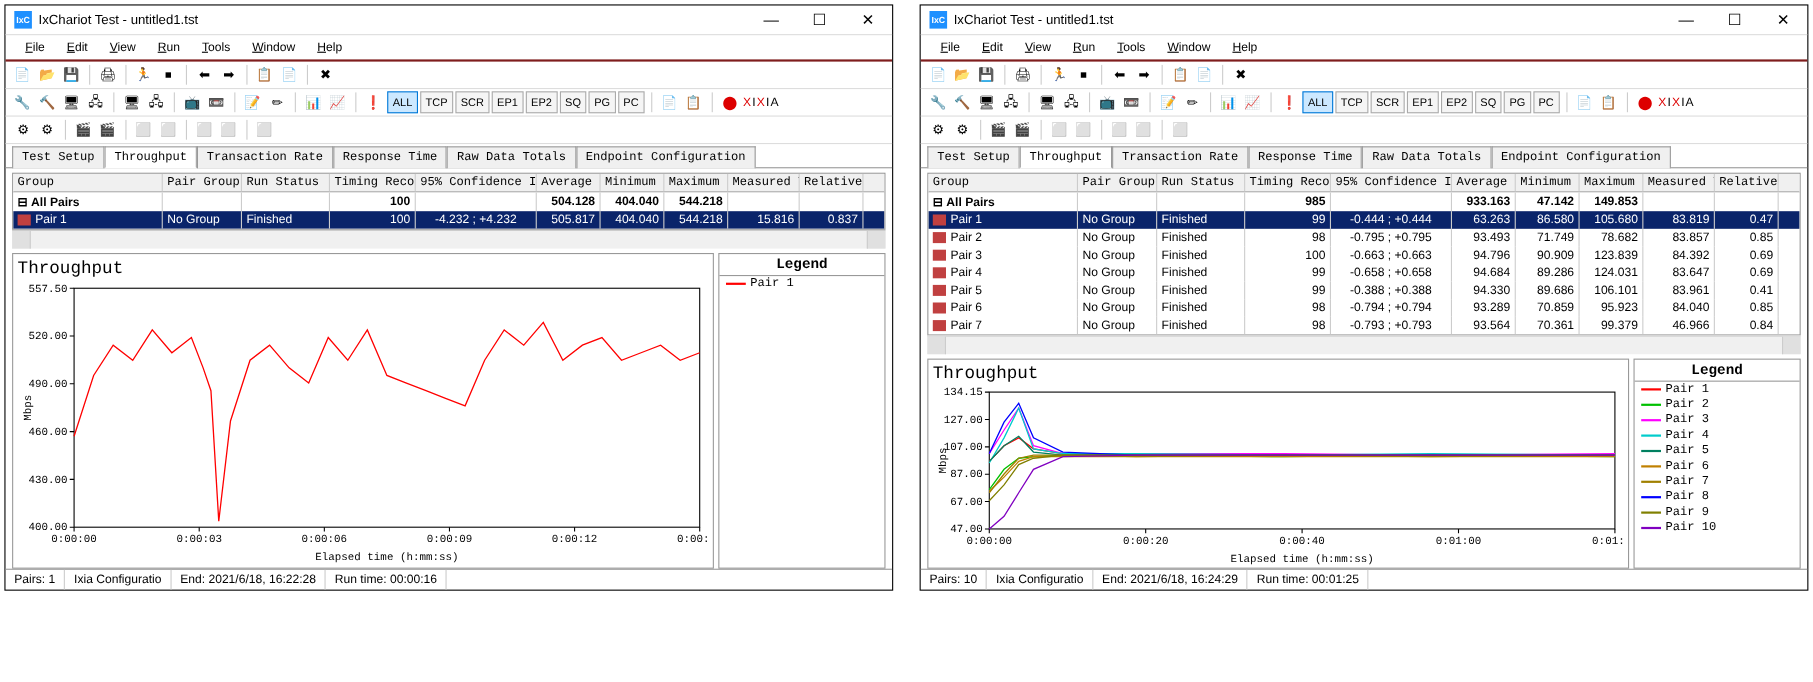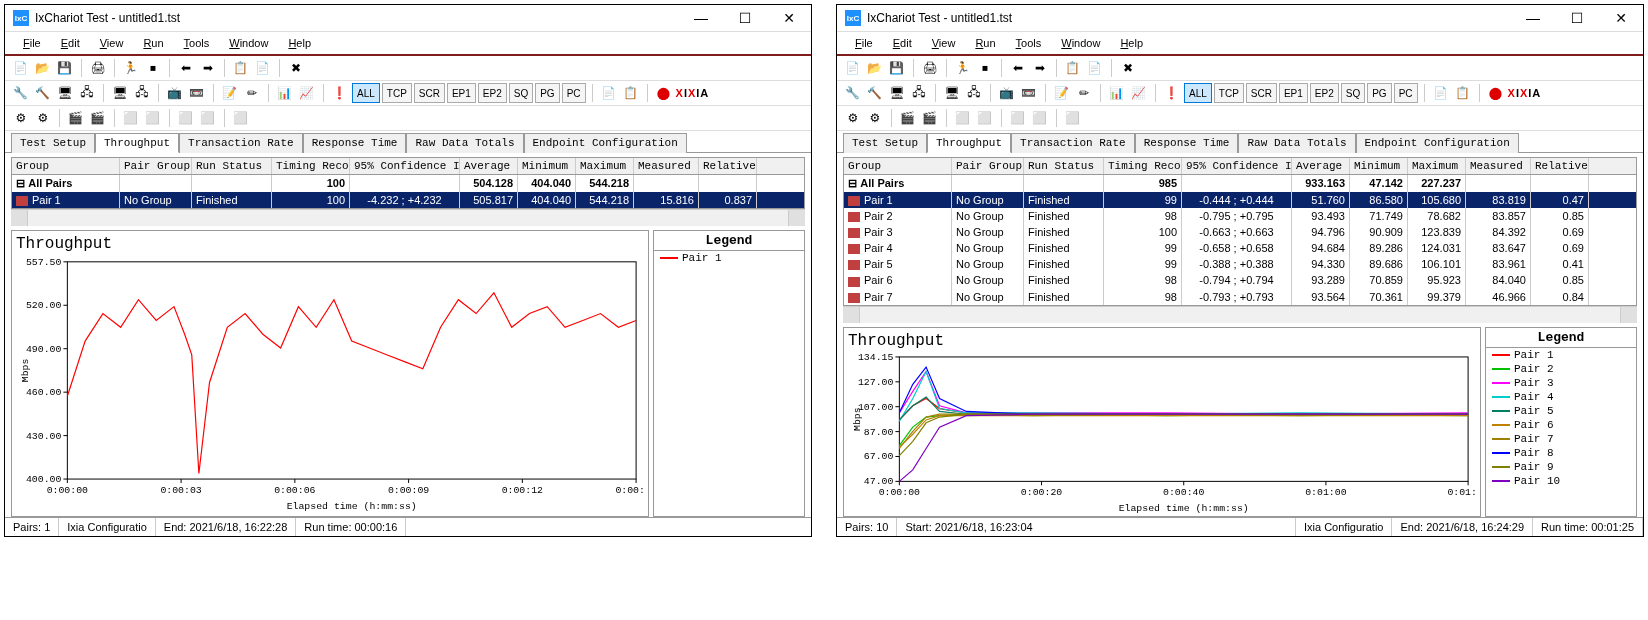--- a/index.html
+++ b/index.html
@@ -11,31 +11,31 @@
 .winbtns{display:flex;gap:16px}
 .winbtn{width:28px;height:20px;display:flex;align-items:center;justify-content:center;font-size:14px;cursor:pointer}
 .menubar{display:flex;gap:0;padding:2px 8px;border-bottom:2px solid #7f1d1d}
 .menuitem{padding:3px 10px;cursor:pointer}
 .menuitem u{text-decoration:underline}
 .toolbar{display:flex;align-items:center;padding:2px 6px;border-bottom:1px solid #ddd;gap:2px;flex-wrap:nowrap;overflow:hidden}
 .tbtn{width:20px;height:20px;display:flex;align-items:center;justify-content:center;cursor:pointer;font-size:12px}
 .sep{width:1px;height:18px;background:#ccc;margin:0 4px}
 .txtbtn{height:18px;padding:0 4px;border:1px solid #aaa;font-size:10px;display:flex;align-items:center;cursor:pointer;background:#f5f5f5}
 .txtbtn.on{background:#cce8ff;border-color:#0078d7}
-.ixia{font-weight:bold;font-family:Arial;letter-spacing:1px}
+.ixia{font-weight:normal;font-family:Arial;letter-spacing:1px}
 .ixia .x{color:#d00}
 .tabs{display:flex;padding:2px 6px 0 6px;gap:0;border-bottom:1px solid #999}
 .tab{padding:3px 8px;border:1px solid #999;border-bottom:none;background:#f0f0f0;cursor:pointer;font-family:"Courier New",monospace;font-size:11px;margin-right:0;margin-bottom:-1px}
 .tab.active{background:#fff;border-bottom:1px solid #fff}
 .grid{overflow:auto;border:1px solid #999;margin:4px 6px 0 6px;flex:0 0 auto}
 .ghdr{display:flex;background:#f0f0f0;border-bottom:1px solid #999;font-family:"Courier New",monospace;font-size:11px}
 .ghdr>div,.grow>div{padding:2px 4px;border-right:1px solid #ccc;overflow:hidden;white-space:nowrap;text-overflow:clip;box-sizing:border-box}
 .grow{display:flex;font-family:Liberation Sans, sans-serif;font-size:11px}
 .grow.sel{background:#0a246a;color:#fff}
-.c-group{width:108px}
+.c-group{width:136px}
 .c-pgn{width:72px}
 .c-rs{width:80px}
 .c-tr{width:78px;text-align:right}
 .c-ci{width:110px;text-align:center}
 .c-avg{width:58px;text-align:right}
 .c-min{width:58px;text-align:right}
 .c-max{width:58px;text-align:right}
 .c-meas{width:65px;text-align:right}
 .c-rp{width:58px;text-align:right}
 .gicon{display:inline-block;width:12px;height:10px;background:#c04040;margin-right:4px;vertical-align:middle}
@@ -351,31 +351,31 @@
           <div class="c-rp">Relative Precision</div>
     </div>
     <div class="grow allpairs">
       <div class="c-group">⊟ <b>All Pairs</b></div>
           <div class="c-pgn"></div>
           <div class="c-rs"></div>
       <div class="c-tr"><b>985</b></div>
           <div class="c-ci"></div>
           <div class="c-avg"><b>933.163</b></div>
       <div class="c-min"><b>47.142</b></div>
-          <div class="c-max"><b>227.237</b></div>
+          <div class="c-max"><b>149.853</b></div>
           <div class="c-meas"></div>
           <div class="c-rp"></div>
     </div>
     <div class="grow sel">
       <div class="c-group"><span class="gicon"></span>Pair 1</div>
       <div class="c-pgn">No Group</div>
           <div class="c-rs">Finished</div>
           <div class="c-tr">99</div>
       <div class="c-ci">-0.444 ; +0.444</div>
-          <div class="c-avg">51.760</div>
+          <div class="c-avg">63.263</div>
           <div class="c-min">86.580</div>
       <div class="c-max">105.680</div>
           <div class="c-meas">83.819</div>
           <div class="c-rp">0.47</div>
     </div>
         <div class="grow">
       <div class="c-group"><span class="gicon"></span>Pair 2</div>
       <div class="c-pgn">No Group</div>
           <div class="c-rs">Finished</div>
           <div class="c-tr">98</div>
@@ -528,19 +528,18 @@
             <span>Pair 9</span>
           </div>
           <div class="legend-item">
             <span class="lsw" style="background:#8000c0"></span>
             <span>Pair 10</span>
           </div>
     </div>
   </div>
   <div class="statusbar">
     <div>Pairs: 10</div>
-    <div style="flex:1">Start: 2021/6/18, 16:23:04</div>
     <div>Ixia Configuratio</div>
     <div>End: 2021/6/18, 16:24:29</div>
     <div>Run time: 00:01:25</div>
   </div>
   </div>
   </div>
 
 </body></html>

